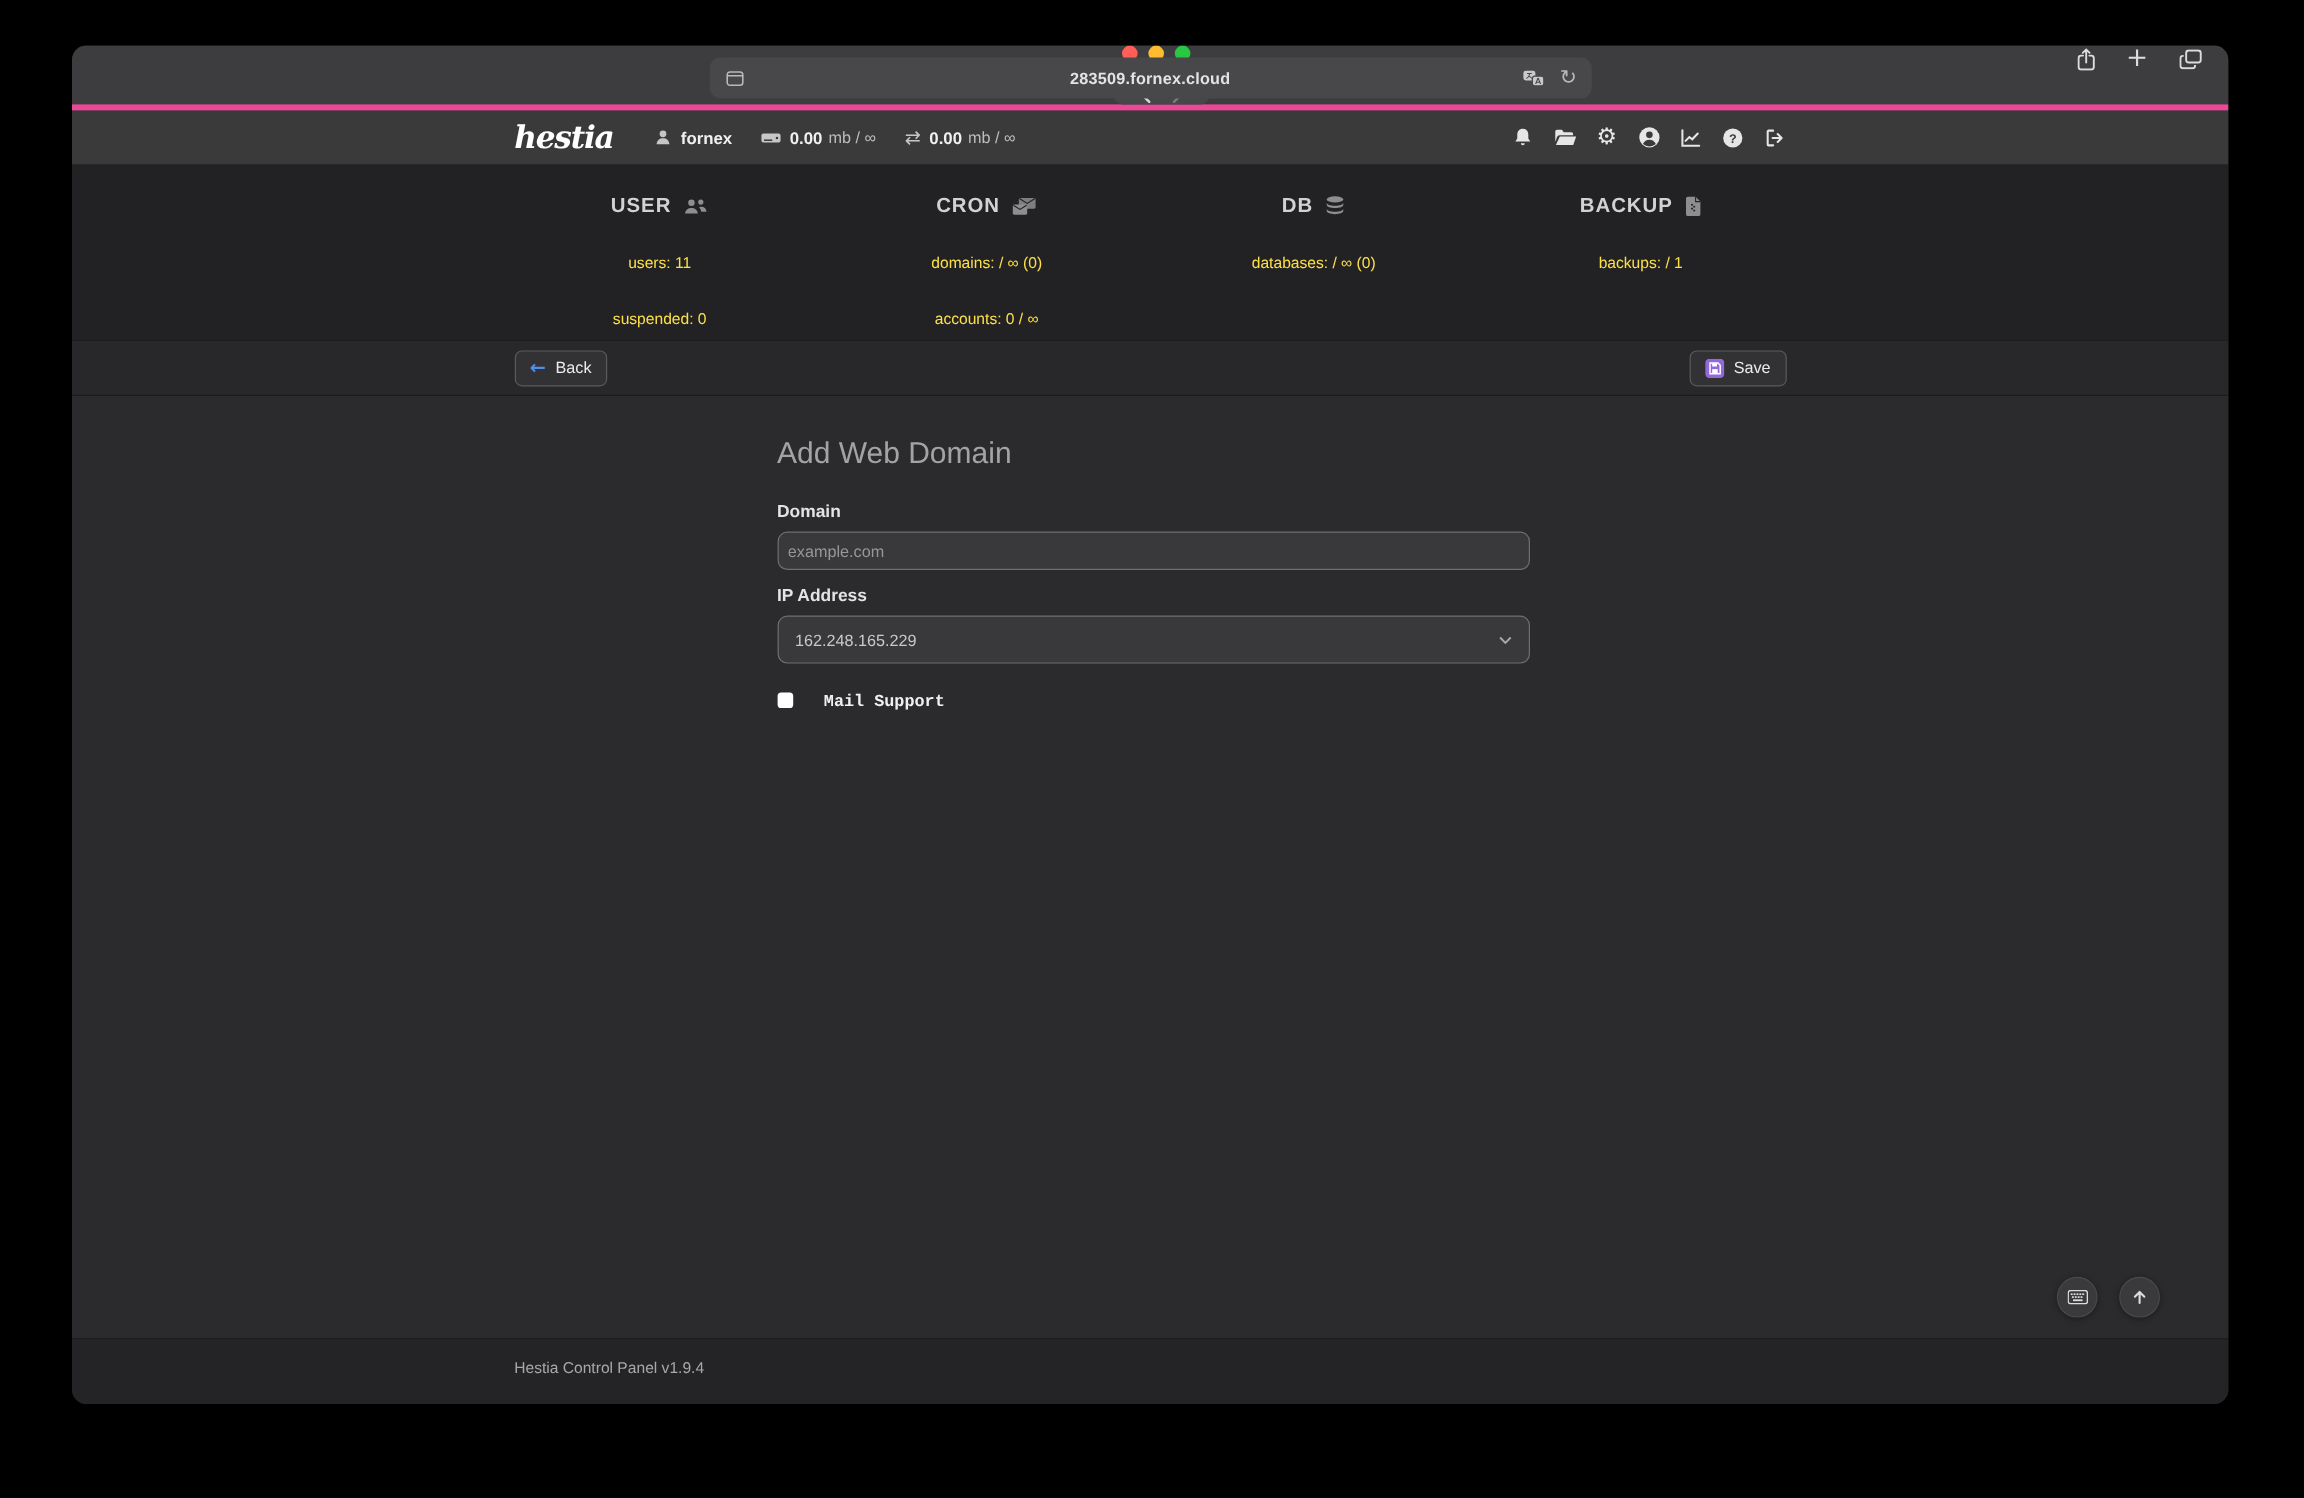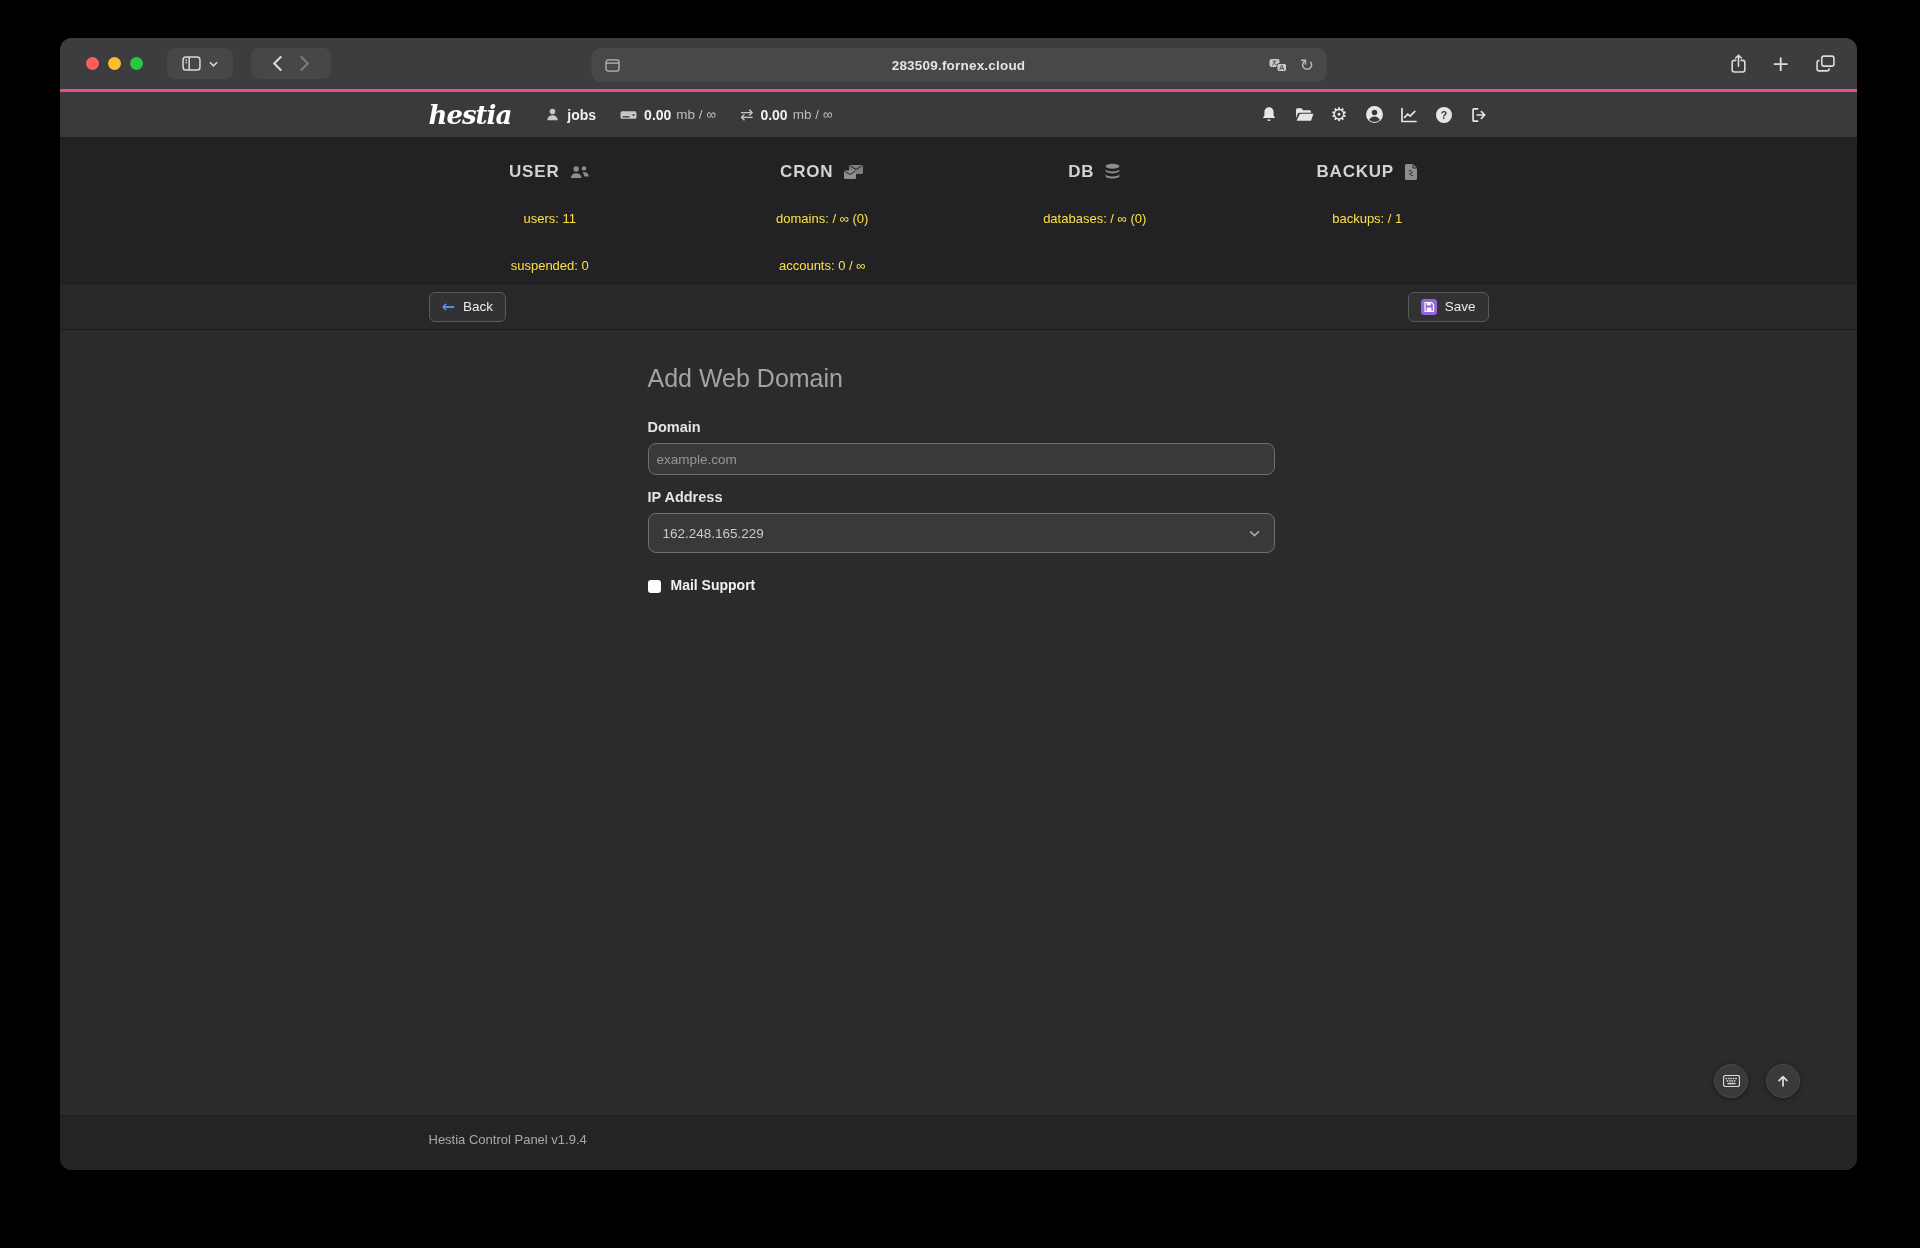--- a/index.html
+++ b/index.html
@@ -4,22 +4,22 @@
 <style>
   * { margin:0; padding:0; box-sizing:border-box; }
   html,body { width:1920px; height:1248px; background:#000; overflow:hidden;
               font-family:"Liberation Sans", sans-serif; }
 
   .window { position:absolute; left:60px; top:38px; width:1797px; height:1132px;
             border-radius:12px; background:#2b2b2d; overflow:hidden;
             box-shadow:0 25px 70px rgba(0,0,0,.65); }
 
   
-  .browser-toolbar { height:54px; background:#3d3d3f; border-bottom:3px solid #ec4899;
-                     display:flex; align-items:center; position:relative; padding:0 16px; }
+  .browser-toolbar { height:54px; background:#3d3d3f; border-bottom:5px solid #ec4899;
+                     display:flex; align-items:center; position:relative; padding:0 16px;flex-direction:column; }
   .traffic { display:flex; gap:9px; margin-left:10px; }
   .traffic span { width:13px; height:13px; border-radius:50%; display:block; }
   .tb-group { display:flex; align-items:center; justify-content:center; gap:8px;
               background:#47474a; border-radius:8px; height:31px; color:#d9d9d9; }
   .sidebar-group { width:66px; margin-left:24px; }
   .nav-group { width:80px; margin-left:18px; gap:18px; }
   .nav-fwd { color:#7b7b7d; }
   .address-bar { position:absolute; left:50%; top:10px; transform:translateX(-50%);
                  width:735px; height:34px; background:#48484a; border-radius:9px;
                  display:flex; align-items:center; color:#b9b9bb; }
@@ -76,21 +76,21 @@
   .field-label { font-size:14.5px; font-weight:600; color:#e4e4e4; margin-bottom:8px; }
   .text-input { width:100%; height:32px; background:#39393b; border:1px solid #6f6f71;
                 border-radius:8px; color:#c4b5fd; font-size:13.5px; padding:0 8px;
                 font-family:inherit; outline:none; }
   .text-input::placeholder { color:#979797; }
   .mb14 { margin-bottom:14px; }
   .select { width:100%; height:40px; background:#39393b; border:1px solid #6f6f71;
             border-radius:8px; color:#c9c9c9; font-size:13.5px; padding:0 14px;
             display:flex; align-items:center; justify-content:space-between; cursor:pointer; }
   .select .chev { color:#a8a8a8; display:flex; }
-  .check-row { margin-top:24px; display:flex; align-items:flex-end; gap:10px; }
+  .check-row { margin-top:24px; display:flex; align-items:flex-start; gap:26px;font-family:Liberation Mono, monospace; }
   .checkbox { width:13px; height:13px; background:#fff; border-radius:3px; display:inline-block; cursor:pointer; }
   .check-label { font-size:14px; font-weight:600; color:#f0f0f0; }
 
   
   .float-btn { position:absolute; width:34px; height:34px; border-radius:50%;
                background:#3a3a3c; border:1px solid #49494b; color:#dcdcdc;
                display:flex; align-items:center; justify-content:center;
                box-shadow:0 1px 5px rgba(0,0,0,.4); cursor:pointer; }
   .kb-btn { right:109px; bottom:72px; }
   .top-btn { right:57px; bottom:72px; }
@@ -183,21 +183,21 @@
     <div class="container header-inner">
       <span class="logo">hestia</span>
 
       <span class="stat">
         <span>
           <svg width="15" height="15" viewBox="0 0 16 16" fill="currentColor">
             <circle cx="8" cy="4.8" r="3"></circle>
               <path d="M2.3 14c.5-3.6 2.6-5.2 5.7-5.2s5.2 1.6 5.7 5.2z"></path>
           </svg>
         </span>
-        <span class="val">jobs</span>
+        <span class="val">fornex</span>
       </span>
 
       <span class="stat">
         <span>
           <svg width="17" height="15" viewBox="0 0 16 14" fill="currentColor">
             <rect x="0.5" y="4" width="15" height="7" rx="1.5"></rect>
             <circle cx="12.7" cy="7.5" r="1" fill="#3a3a3a"></circle>
             <rect x="2.5" y="8.6" width="6.5" height="1.2" fill="#3a3a3a"></rect>
           </svg>
         </span>

